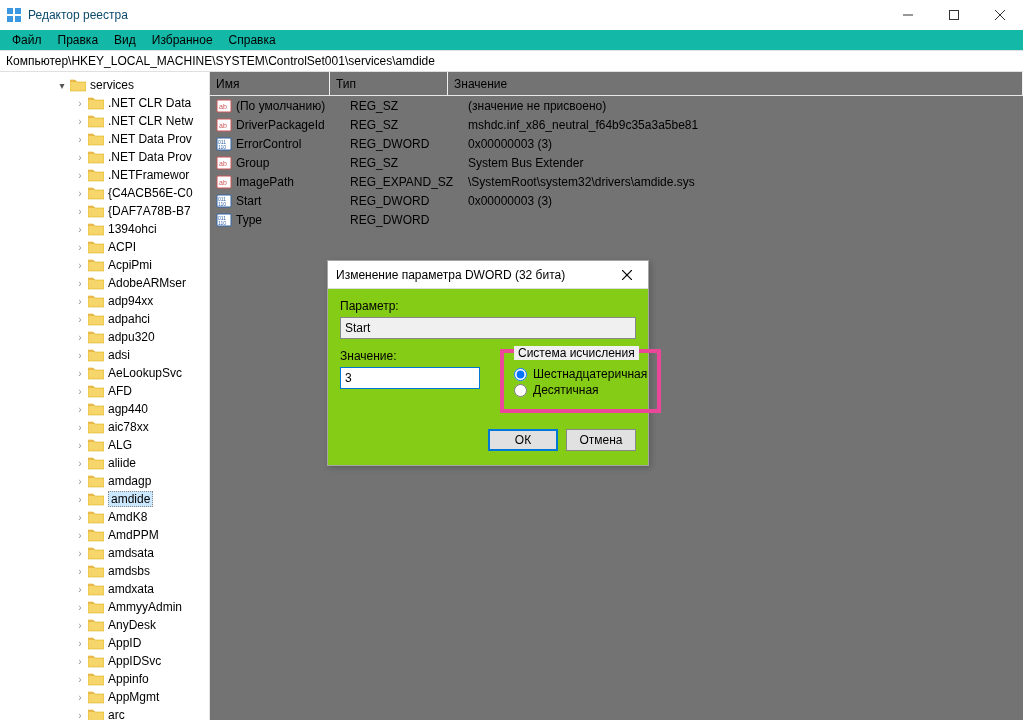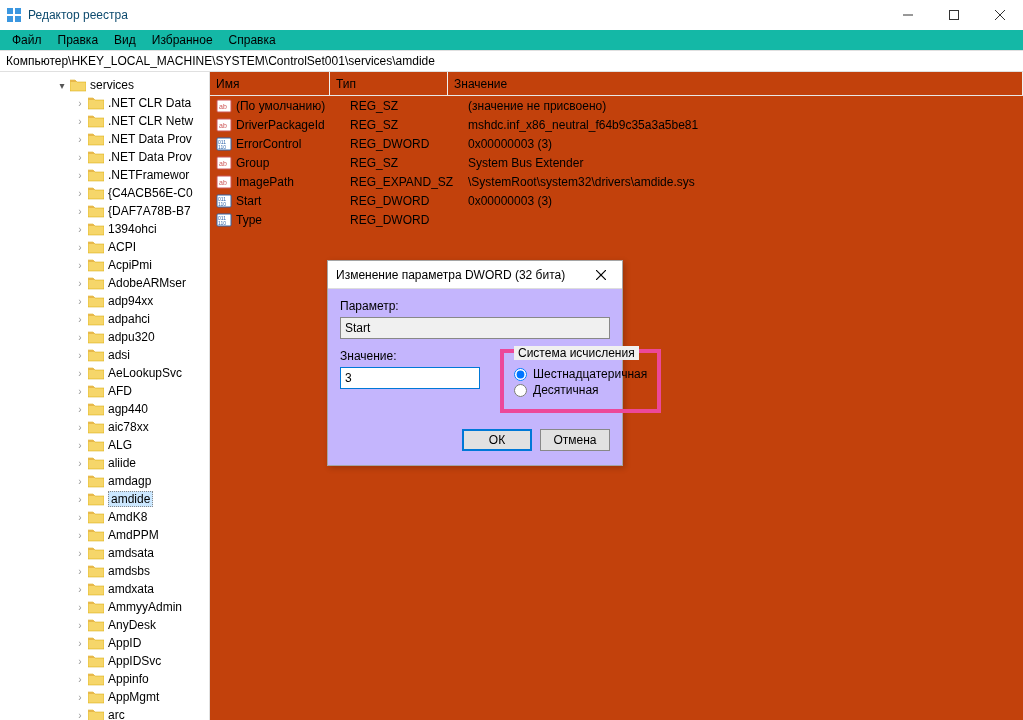--- a/index.html
+++ b/index.html
@@ -20,34 +20,34 @@
 
 .tree-pane { width: 210px; border-right: 1px solid #e0e0e0; overflow: hidden; padding-top: 4px; background: #fff; }
 .tree-row { display: flex; align-items: center; height: 18px; padding-left: 74px; white-space: nowrap; }
 .tree-row.parent { padding-left: 56px; }
 .tree-row.selected .label { background: #cce8ff; border: 1px dotted #888; padding: 0 2px; }
 .expander { width: 12px; height: 12px; display: flex; align-items: center; justify-content: center; color: #999; margin-right: 2px; font-size: 10px; }
 .expander.down { color: #555; }
 .folder-svg { width: 16px; height: 14px; margin-right: 4px; flex-shrink: 0; }
 .tree-row .label { font-size: 12px; }
 
-.list-pane { flex: 1; position: relative; background: #c2410c; }
+.list-pane { flex: 1; position: relative; background: #737373; }
 .list-header { display: flex; height: 24px; border-bottom: 1px solid #e8e8e8; align-items: center; }
 .list-header .col { padding: 0 6px; font-size: 12px; height: 100%; display: flex; align-items: center; border-right: 1px solid #f0f0f0; }
 .col-name { width: 120px; }
 .col-type { width: 118px; }
 .col-value { flex: 1; }
 .list-row { display: flex; height: 19px; align-items: center; padding-left: 6px; }
 .list-row .val-icon { width: 16px; height: 16px; margin-right: 4px; flex-shrink: 0; }
 .list-row .cell { font-size: 12px; }
 .list-row .c-name { width: 114px; }
 .list-row .c-type { width: 118px; }
 .list-row .c-value { flex: 1; }
 
-.dialog { position: absolute; left: 327px; top: 260px; width: 296px; background: #c4b5fd; border: 1px solid #a5a5a5; box-shadow: 2px 2px 6px rgba(0,0,0,0.2); }
+.dialog { position: absolute; left: 327px; top: 260px; width: 322px; background: #84cc16; border: 1px solid #a5a5a5; box-shadow: 2px 2px 6px rgba(0,0,0,0.2); }
 .dialog-title { height: 28px; background: #fff; display: flex; align-items: center; padding: 0 8px; border-bottom: 1px solid #ddd; }
 .dialog-title-text { flex: 1; font-size: 12px; }
 .dialog-close { width: 26px; height: 20px; display: flex; align-items: center; justify-content: center; }
 .dialog-body { padding: 10px 12px 14px 12px; }
 .dlg-label { font-size: 12px; margin-bottom: 4px; display: block; }
 .dlg-input { width: 100%; height: 22px; border: 1px solid #888; background: #fff; padding: 0 4px; font-size: 12px; font-family: inherit; }
 .dlg-input.readonly { background: #f0f0f0; }
 .dlg-row { display: flex; margin-top: 10px; gap: 20px; }
 .dlg-col { flex: 1; }
 .dlg-input-short { width: 100%; height: 22px; border: 1px solid #0078d7; background: #fff; padding: 0 4px; font-size: 12px; font-family: inherit; }

